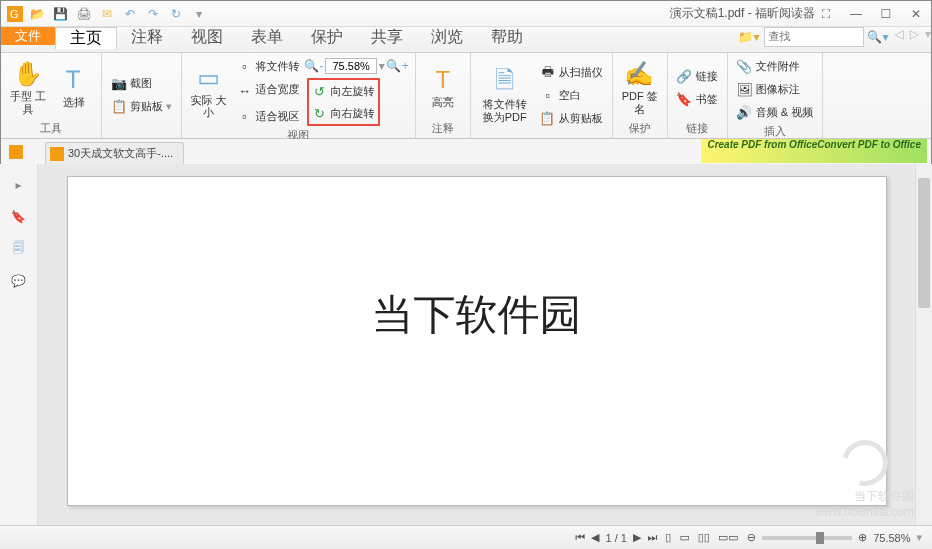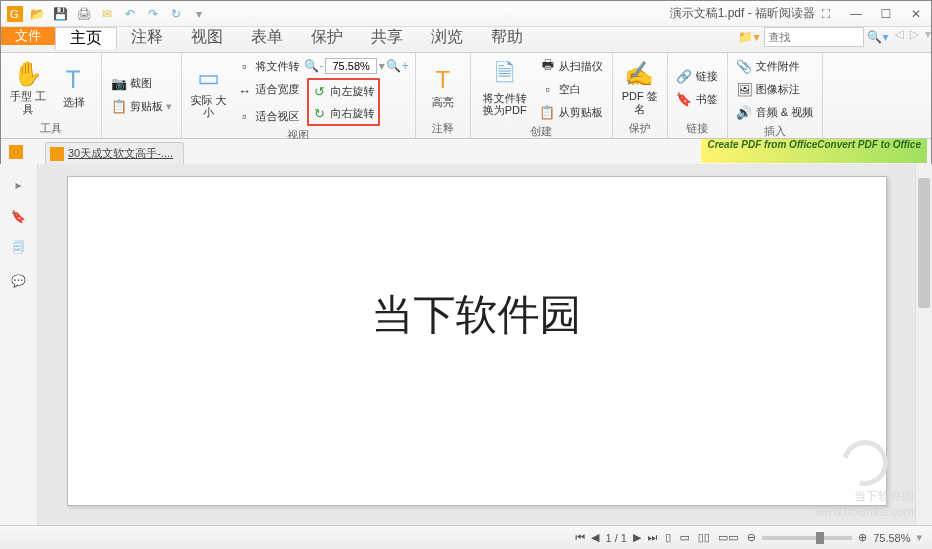--- a/index.html
+++ b/index.html
@@ -13,21 +13,21 @@
 .titlebar .wincontrols { display: flex; gap: 8px; }
 .titlebar .wincontrols span { width: 22px; height: 18px; display: flex; align-items: center; justify-content: center; cursor: pointer; color: #666; }
 
 
 .menubar { height: 26px; background: linear-gradient(#f8f8f8,#f0f0f0); display: flex; align-items: flex-start; border-bottom: 1px solid #d0d0d0; }
 .menubar .filebtn { background: #ff8c1a; color: #fff; padding: 0 14px; display: flex; align-items: center; font-size: 13px; cursor: pointer; }
 .menubar .tab { padding: 0 14px; display: flex; align-items: center; color: #555; font-size: 16px; cursor: pointer; }
 .menubar .tab.active { background: #fff; border: 1px solid #d0d0d0; border-bottom: none; color: #000; }
 .menubar .spacer { flex: 1; }
 .menubar .search { display: flex; align-items: center; gap: 4px; padding-right: 6px; }
-.menubar .search input { width: 100px; height: 20px; border: 1px solid #ccc; padding: 0 4px; font-size: 11px; }
+.menubar .search input { width: 100px; height: 20px; border: 1px solid #ccc; padding: 0 4px; font-size: 11px; font-family: Liberation Mono, monospace; }
 .menubar .nav { display: flex; gap: 6px; align-items: center; color: #bbb; }
 
 
 .ribbon { height: 86px; background: linear-gradient(#fbfbfb,#f4f4f4); display: flex; border-bottom: 1px solid #c8c8c8; }
 .rgroup { border-right: 1px solid #d8d8d8; padding: 2px 6px; display: flex; flex-direction: column; justify-content: space-between; }
 .rgroup .body { display: flex; gap: 4px; flex: 1; }
 .rgroup .label { text-align: center; color: #666; font-size: 11px; padding-top: 1px; }
 .bigbtn { width: 42px; display: flex; flex-direction: column; align-items: center; justify-content: center; gap: 2px; cursor: pointer; padding: 2px; }
 .bigbtn .ic { width: 28px; height: 28px; display: flex; align-items: center; justify-content: center; font-size: 24px; }
 .bigbtn .lbl { font-size: 11px; text-align: center; line-height: 1.1; color: #333; }
@@ -36,21 +36,21 @@
 .smallbtn .ic { width: 16px; height: 16px; display: flex; align-items: center; justify-content: center; font-size: 13px; }
 .highlighted { border: 2px solid #e74c3c; border-radius: 1px; }
 .zoombox { display: flex; align-items: center; gap: 2px; }
 .zoombox .zval { border: 1px solid #bbb; padding: 1px 6px; font-size: 11px; background: #fff; }
 
 
 .tabstrip { height: 26px; background: #f5f5f5; display: flex; align-items: flex-end; padding-left: 44px; border-bottom: 1px solid #ccc; position: relative; }
 .tabstrip::before { content:""; position:absolute; left:8px; top:6px; width:14px; height:14px; background:#f39c12; }
 .doctab { height: 22px; display: flex; align-items: center; padding: 0 10px 0 22px; font-size: 11px; color: #444; border: 1px solid #ccc; border-bottom: none; background: #fff; margin-right: 2px; border-radius: 3px 3px 0 0; position: relative; cursor: pointer; }
 .doctab .tic { position:absolute; left:4px; width:14px; height:14px; background:#f39c12; }
-.doctab.inactive { background: #ececec; text-decoration: underline; }
+.doctab.inactive { background: #ececec; }
 .doctab .close { margin-left: 12px; color: #888; }
 .banner { position: absolute; right: 4px; top: 0; height: 24px; background: linear-gradient(90deg,#fff570,#a0e060); font-size: 10px; font-weight: bold; color: #2a6b1f; padding: 0 6px; line-height: 12px; display: flex; flex-direction: row; justify-content: center; font-style: italic; }
 
 
 .content { position: absolute; top: 164px; bottom: 24px; left: 0; right: 0; display: flex; }
 .sidepanel { width: 38px; background: #f4f4f4; border-right: 1px solid #ddd; display: flex; flex-direction: column; align-items: center; gap: 10px; padding-top: 10px; }
 .sidepanel span { width: 22px; height: 22px; display: flex; align-items: center; justify-content: center; cursor: pointer; }
 .viewer { flex: 1; background: #e8e8e8; position: relative; display: flex; justify-content: center; padding-top: 12px; }
 .page { width: 820px; height: 330px; background: #fff; border: 1px solid #bbb; box-shadow: 2px 2px 4px rgba(0,0,0,0.15); display: flex; justify-content: center; padding-top: 110px; }
 .page .txt { font-size: 42px; font-family: "SimSun", serif; color: #222; }
@@ -217,21 +217,20 @@
         <div class="smallbtn">
             <span class="ic">▫</span>
             <span>空白</span>
           </div>
         <div class="smallbtn">
             <span class="ic">📋</span>
             <span>从剪贴板</span>
           </div>
       </div>
     </div>
-    <div class="label">创建</div>
   </div>
   <div class="rgroup">
     <div class="body">
       <div class="bigbtn">
           <span class="ic" style="color:#6faedb">✍</span>
           <span class="lbl">PDF
 签名</span>
         </div>
     </div>
     <div class="label">保护</div>

